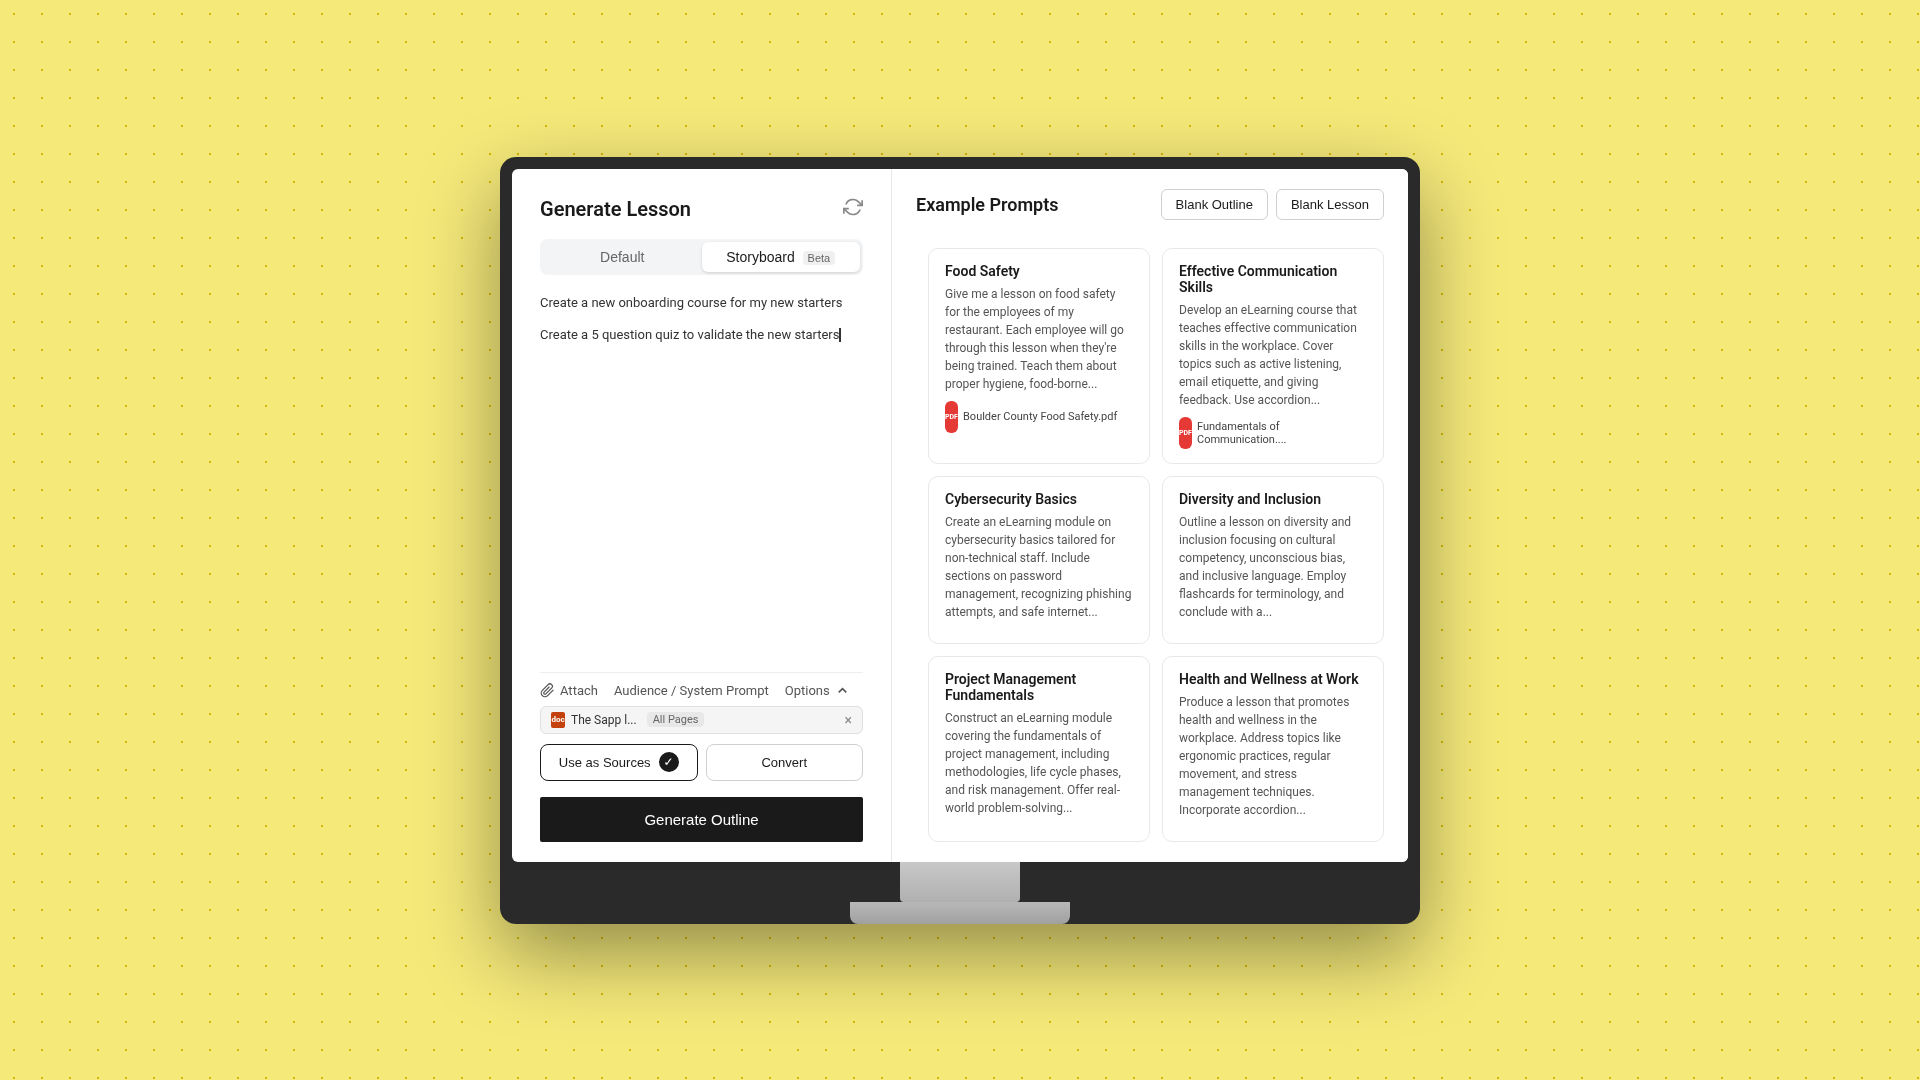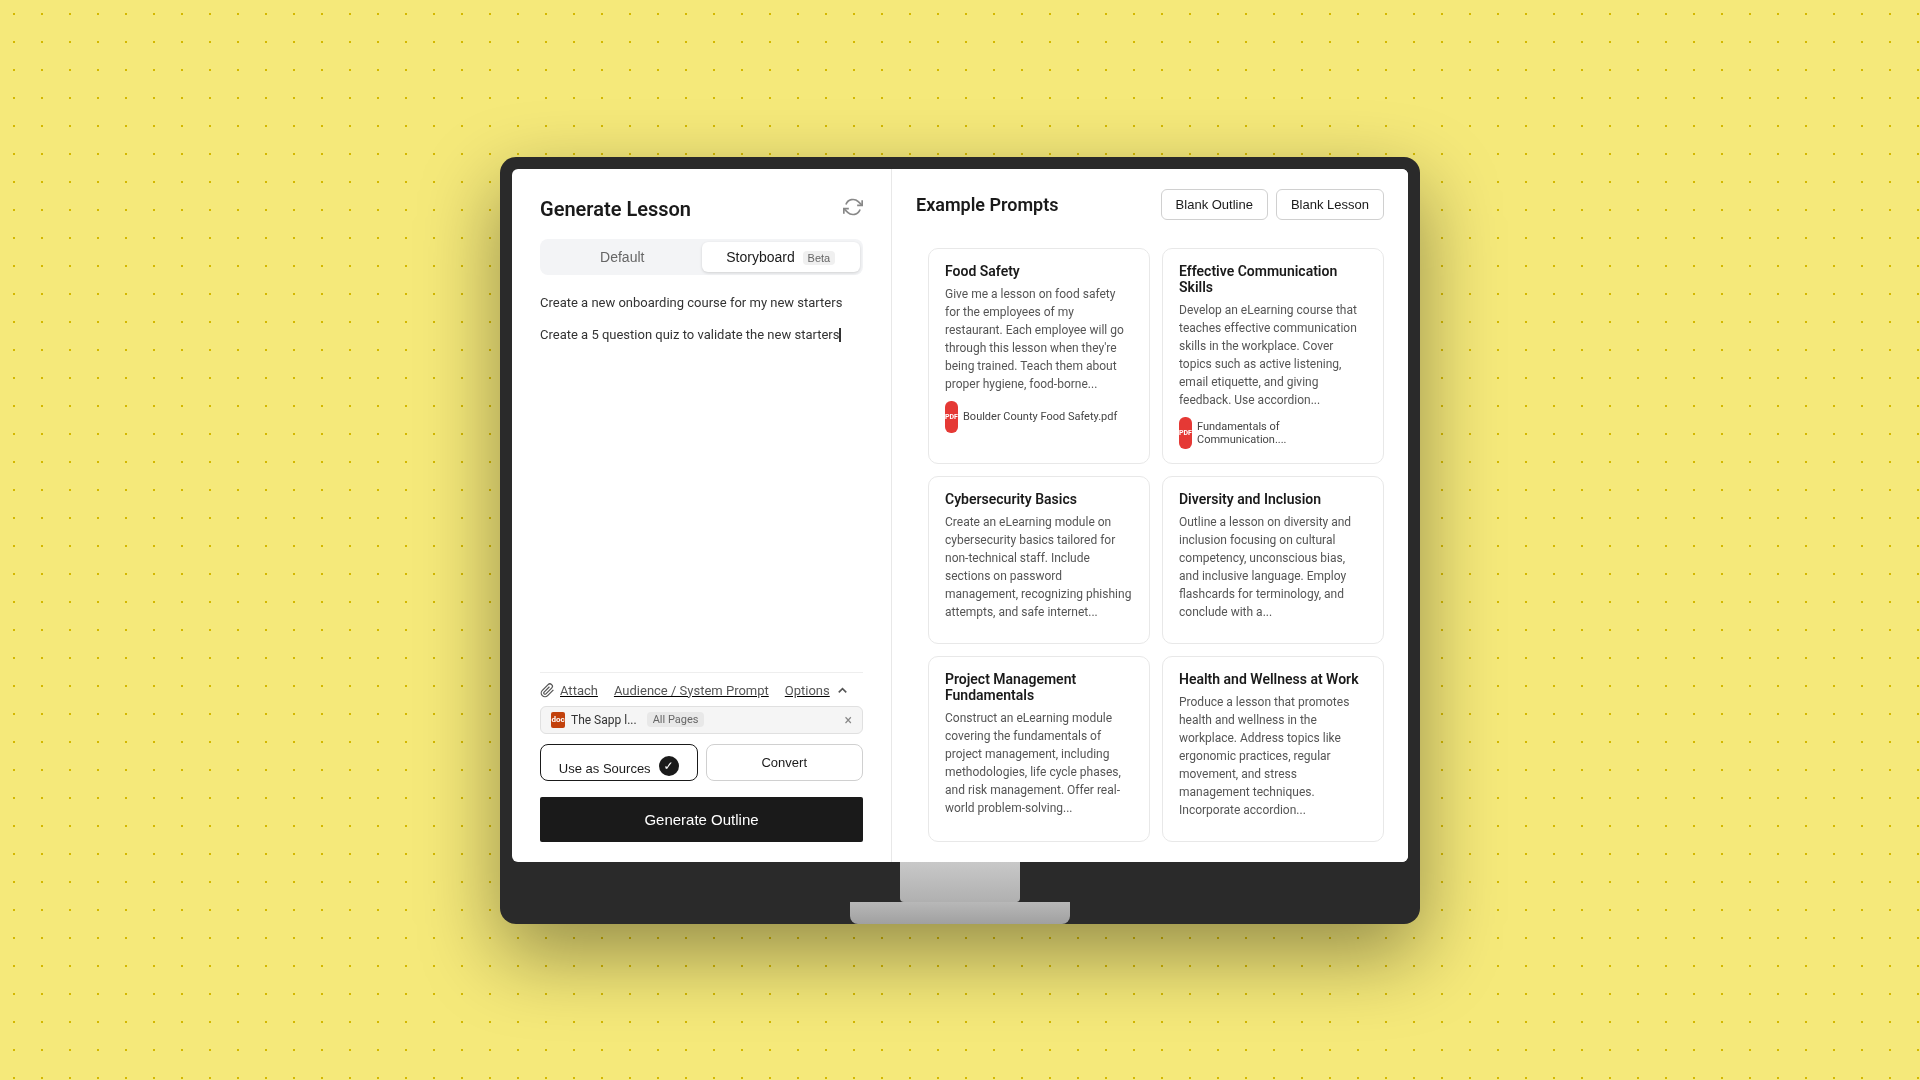--- a/index.html
+++ b/index.html
@@ -118,21 +118,20 @@
       animation: blink 1s step-end infinite;
     }
     @keyframes blink { 0%,100%{opacity:1} 50%{opacity:0} }
     .toolbar {
       display: flex;
       align-items: flex-end;
       gap: 16px;
       padding: 10px 0 8px 0;
       border-top: 1px solid #eee;
       margin-top: 8px;
-      text-decoration: underline;
     }
     .toolbar-item {
       display: flex;
       align-items: center;
       gap: 5px;
       font-size: 13px;
       color: #555;
       cursor: pointer;
     }
     .toolbar-item svg { width: 15px; height: 15px; }
@@ -183,21 +182,21 @@
     .btn-use-sources {
       flex: 1;
       padding: 4px 14px;
       background: #fff;
       border: 1.5px solid #1a1a1a;
       border-radius: 8px;
       font-size: 13px;
       font-weight: 500;
       cursor: pointer;
       display: flex;
-      align-items: flex-end;
+      align-items: center;
       justify-content: center;
       gap: 8px;
       color: #1a1a1a;
     }
     .btn-use-sources .check-circle {
       width: 20px;
       height: 20px;
       background: #1a1a1a;
       border-radius: 50%;
       display: flex;

